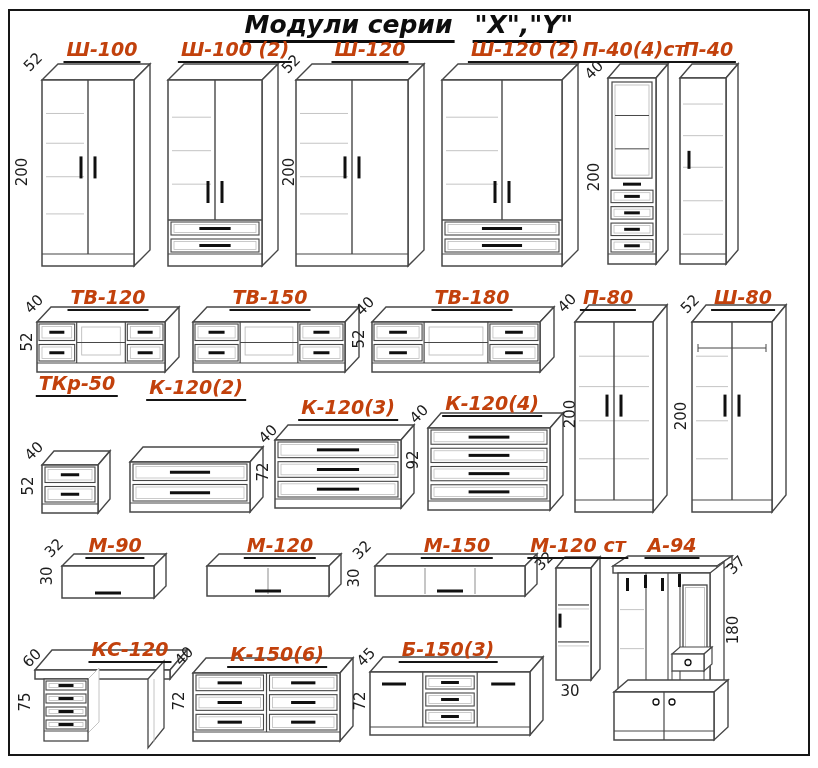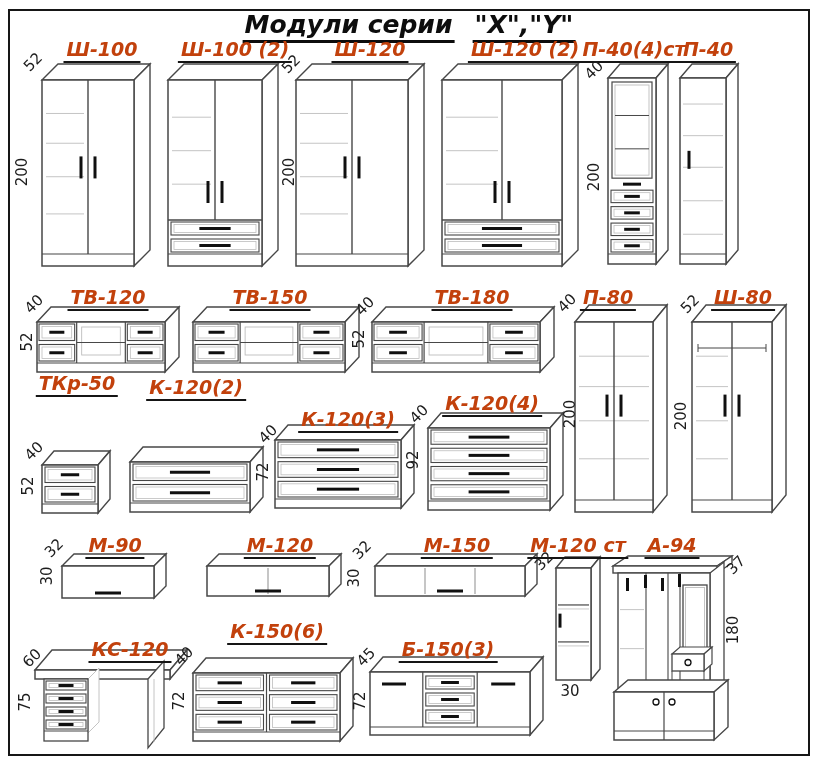--- a/index.html
+++ b/index.html
@@ -429,21 +429,21 @@
       <div class="mlabel" style="left: 608px; top: 286px;">П-80</div>
       <div class="dim" style="left: 567px; top: 303px; transform: translate(-50%, -50%) rotate(-45deg);">40</div>
       <div class="dim" style="left: 570px; top: 414px; transform: translate(-50%, -50%) rotate(-90deg);">200</div>
       <div class="mlabel" style="left: 743px; top: 286px;">Ш-80</div>
       <div class="dim" style="left: 690px; top: 304px; transform: translate(-50%, -50%) rotate(-45deg);">52</div>
       <div class="dim" style="left: 681px; top: 416px; transform: translate(-50%, -50%) rotate(-90deg);">200</div>
       <div class="mlabel" style="left: 77px; top: 372px;">ТКр-50</div>
       <div class="dim" style="left: 34px; top: 451px; transform: translate(-50%, -50%) rotate(-45deg);">40</div>
       <div class="dim" style="left: 28px; top: 486px; transform: translate(-50%, -50%) rotate(-90deg);">52</div>
       <div class="mlabel" style="left: 196px; top: 376px;">К-120(2)</div>
-      <div class="mlabel" style="left: 348px; top: 408px;">К-120(3)</div>
+      <div class="mlabel" style="left: 348px; top: 396px;">К-120(3)</div>
       <div class="dim" style="left: 268px; top: 434px; transform: translate(-50%, -50%) rotate(-45deg);">40</div>
       <div class="dim" style="left: 263px; top: 472px; transform: translate(-50%, -50%) rotate(-90deg);">72</div>
       <div class="mlabel" style="left: 492px; top: 392px;">К-120(4)</div>
       <div class="dim" style="left: 419px; top: 414px; transform: translate(-50%, -50%) rotate(-45deg);">40</div>
       <div class="dim" style="left: 413px; top: 460px; transform: translate(-50%, -50%) rotate(-90deg);">92</div>
       <div class="mlabel" style="left: 115px; top: 534px;">М-90</div>
       <div class="dim" style="left: 54px; top: 548px; transform: translate(-50%, -50%) rotate(-45deg);">32</div>
       <div class="dim" style="left: 47px; top: 576px; transform: translate(-50%, -50%) rotate(-90deg);">30</div>
       <div class="mlabel" style="left: 280px; top: 534px;">М-120</div>
       <div class="mlabel" style="left: 457px; top: 534px;">М-150</div>
@@ -451,20 +451,20 @@
       <div class="dim" style="left: 354px; top: 578px; transform: translate(-50%, -50%) rotate(-90deg);">30</div>
       <div class="mlabel" style="left: 578px; top: 534px;">М-120 ст</div>
       <div class="dim" style="left: 544px; top: 561px; transform: translate(-50%, -50%) rotate(-45deg);">32</div>
       <div class="dim" style="left: 570px; top: 691px; transform: translate(-50%, -50%);">30</div>
       <div class="mlabel" style="left: 672px; top: 534px;">А-94</div>
       <div class="dim" style="left: 736px; top: 565px; transform: translate(-50%, -50%) rotate(-45deg);">37</div>
       <div class="dim" style="left: 733px; top: 630px; transform: translate(-50%, -50%) rotate(-90deg);">180</div>
       <div class="mlabel" style="left: 110px; top: 638px; margin-left: 20px;">КС-120</div>
       <div class="dim" style="left: 32px; top: 658px; transform: translate(-50%, -50%) rotate(-45deg);">60</div>
       <div class="dim" style="left: 25px; top: 702px; transform: translate(-50%, -50%) rotate(-90deg);">75</div>
-      <div class="mlabel" style="left: 277px; top: 620px;">К-150(6)</div>
+      <div class="mlabel" style="left: 277px; top: 643px;">К-150(6)</div>
       <div class="dim" style="left: 184px; top: 656px; transform: translate(-50%, -50%) rotate(-45deg);">40</div>
       <div class="dim" style="left: 179px; top: 701px; transform: translate(-50%, -50%) rotate(-90deg);">72</div>
       <div class="mlabel" style="left: 448px; top: 638px;">Б-150(3)</div>
       <div class="dim" style="left: 366px; top: 657px; transform: translate(-50%, -50%) rotate(-45deg);">45</div>
       <div class="dim" style="left: 360px; top: 701px; transform: translate(-50%, -50%) rotate(-90deg);">72</div>
     </div>
 </div>
 
 </body></html>

